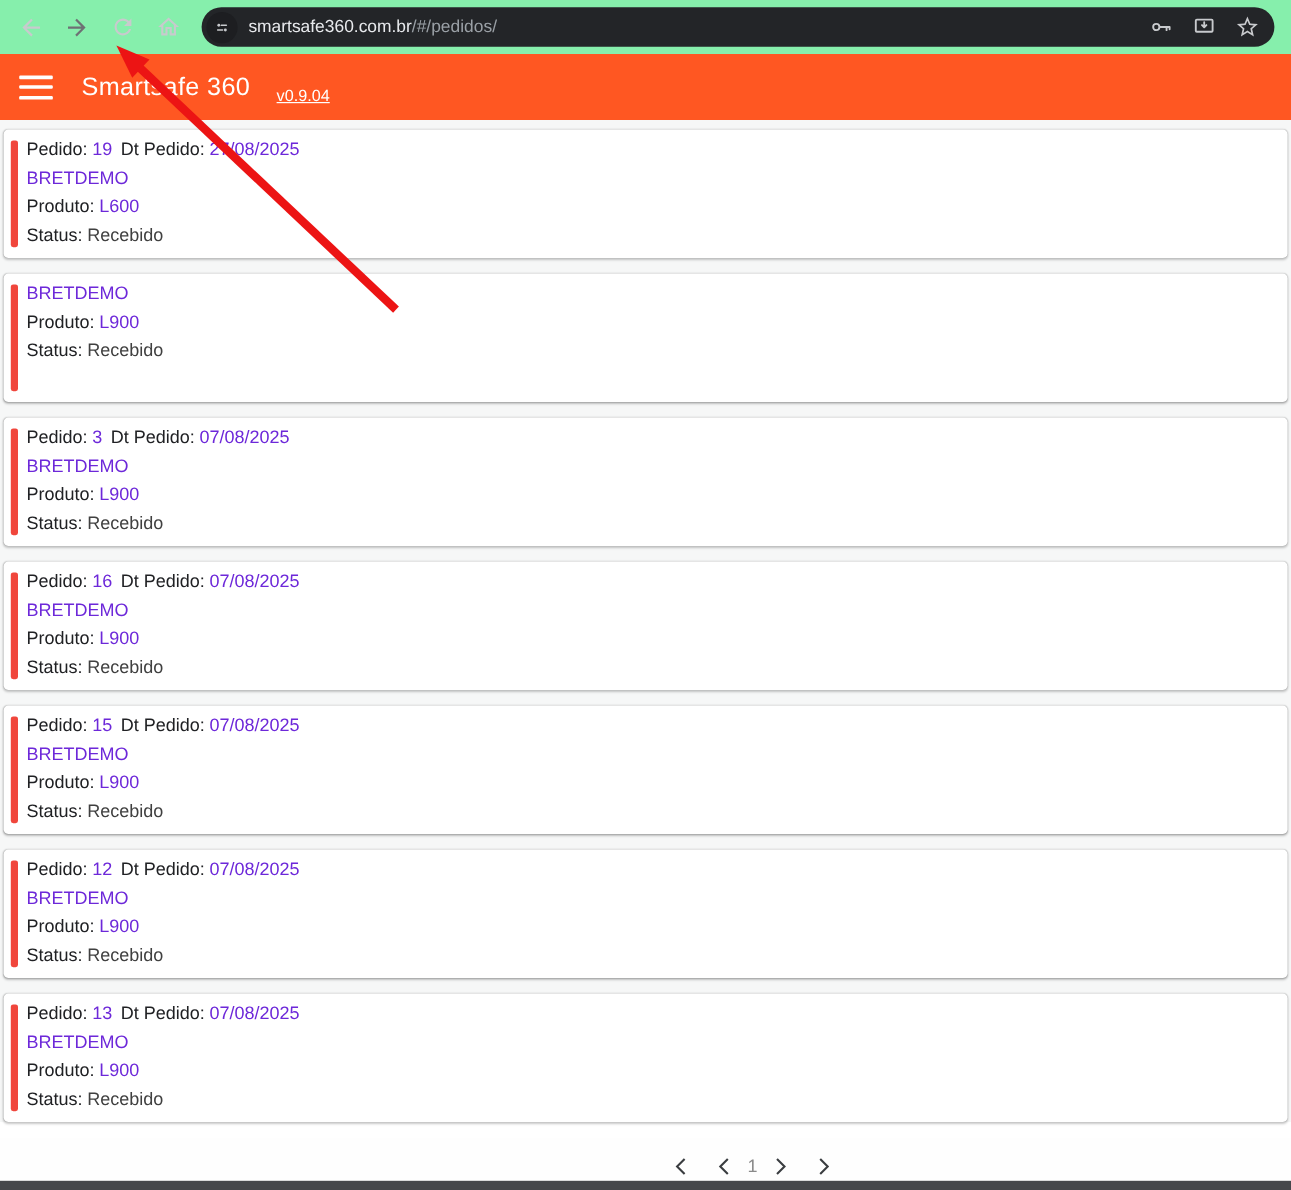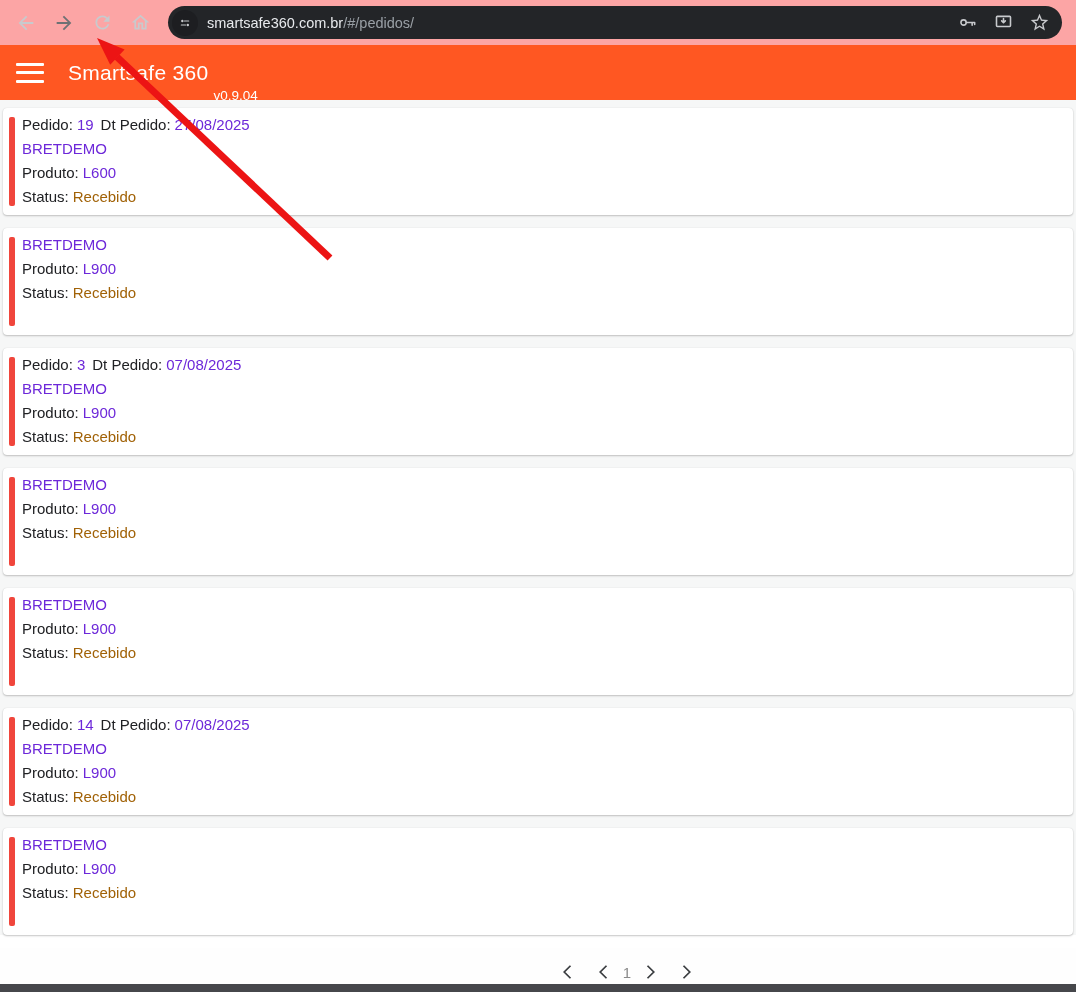--- a/index.html
+++ b/index.html
@@ -4,21 +4,21 @@
 <style>
   * { margin:0; padding:0; box-sizing:border-box; }
   html,body { width:1076px; height:992px; overflow:hidden; }
   body {
     font-family:"Liberation Sans","DejaVu Sans",sans-serif;
     background:#ffffff; position:relative;
   }
 
   
   .toolbar {
-    height:45px; background:#fca5a5;
+    height:45px; background:#86efac;
     display:flex; align-items:center; padding:0 10px; gap:6px;
   }
   .tb-btn {
     width:32px; height:32px; border-radius:50%;
     display:flex; align-items:center; justify-content:center; flex:0 0 auto;
   }
   .tb-btn svg { display:block; }
   .icon-main { fill:#c8cacd; }
   .icon-dim  { fill:#6e7174; }
   .icon-stroke { stroke:#c8cacd; fill:none; stroke-width:1.8; stroke-linecap:round; stroke-linejoin:round; }
@@ -39,39 +39,39 @@
 
   
   .app-header {
     height:55px; background:#ff5722;
     display:flex; align-items:center; padding:0 16px;
   }
   .hamburger { width:28px; height:20px; display:flex; flex-direction:column; justify-content:space-between; cursor:pointer; }
   .hamburger span { display:block; height:3px; background:#fff; border-radius:1px; }
   .app-title-wrap { display:flex; align-items:baseline; margin-left:24px; color:#fff; }
   .app-title { font-size:21px; font-weight:500; letter-spacing:.3px; }
-  .app-version { font-size:13.5px; margin-left:5px; position:relative; top:20px; }
+  .app-version { font-size:13.5px; margin-left:22px; position:relative; top:5px;text-decoration:underline; }
 
   
   .order-list { background:#f6f7f7; padding:8px 0 0 0; }
   .card {
     position:relative; margin:0 3px 13px 3px; height:107px;
     background:#fff; border-radius:4px;
     box-shadow:0 1px 2px rgba(0,0,0,.22), 0 0 1px rgba(0,0,0,.14);
     padding:5px 16px 6px 19px; overflow:hidden;
   }
   .accent-bar {
     position:absolute; left:6px; top:9px; bottom:9px; width:6px;
     background:#f0463c; border-radius:2px;
   }
   .row { font-size:15px; line-height:24px; color:#5f6368; }
   .lbl { font-weight:400; color:#202124; margin-right:4px; }
   .val { color:#6d28d9; }
   .val + .lbl { margin-left:7px; }
-  .status-val { color:#a16207;text-align:right; }
+  .status-val { color:#404040;text-align:right; }
 
   
   .pagination {
     height:48px; background:#fefefe;
     display:flex; align-items:center; justify-content:center;
     padding-left:178px; gap:0;
   }
   .pg-btn {
     width:30px; height:30px; display:flex; align-items:center; justify-content:center;
     cursor:pointer;
@@ -190,56 +190,65 @@
       <div class="row">
         <span class="lbl">Produto:</span><span class="val">L900</span>
       </div>
       <div class="row">
         <span class="lbl">Status:</span><span class="status-val">Recebido</span>
       </div>
     </article>
 
     <article class="card">
       <span class="accent-bar"></span>
-      <div class="row val">BRETDEMO</div>
-      <div class="row">
-        <span class="lbl">Produto:</span><span class="val">L900</span>
-      </div>
-      <div class="row">
-        <span class="lbl">Status:</span><span class="status-val">Recebido</span>
-      </div>
-    </article>
-
-    <article class="card">
-      <span class="accent-bar"></span>
-      <div class="row val">BRETDEMO</div>
-      <div class="row">
-        <span class="lbl">Produto:</span><span class="val">L900</span>
-      </div>
-      <div class="row">
-        <span class="lbl">Status:</span><span class="status-val">Recebido</span>
-      </div>
-    </article>
-
-    <article class="card">
-      <span class="accent-bar"></span>
-      <div class="row">
-        <span class="lbl">Pedido:</span><span class="val">14</span><span class="lbl">Dt Pedido:</span><span class="val">07/08/2025</span>
-      </div>
-      <div class="row val">BRETDEMO</div>
-      <div class="row">
-        <span class="lbl">Produto:</span><span class="val">L900</span>
-      </div>
-      <div class="row">
-        <span class="lbl">Status:</span><span class="status-val">Recebido</span>
-      </div>
-    </article>
-
-    <article class="card">
-      <span class="accent-bar"></span>
+      <div class="row">
+        <span class="lbl">Pedido:</span><span class="val">16</span><span class="lbl">Dt Pedido:</span><span class="val">07/08/2025</span>
+      </div>
+      <div class="row val">BRETDEMO</div>
+      <div class="row">
+        <span class="lbl">Produto:</span><span class="val">L900</span>
+      </div>
+      <div class="row">
+        <span class="lbl">Status:</span><span class="status-val">Recebido</span>
+      </div>
+    </article>
+
+    <article class="card">
+      <span class="accent-bar"></span>
+      <div class="row">
+        <span class="lbl">Pedido:</span><span class="val">15</span><span class="lbl">Dt Pedido:</span><span class="val">07/08/2025</span>
+      </div>
+      <div class="row val">BRETDEMO</div>
+      <div class="row">
+        <span class="lbl">Produto:</span><span class="val">L900</span>
+      </div>
+      <div class="row">
+        <span class="lbl">Status:</span><span class="status-val">Recebido</span>
+      </div>
+    </article>
+
+    <article class="card">
+      <span class="accent-bar"></span>
+      <div class="row">
+        <span class="lbl">Pedido:</span><span class="val">12</span><span class="lbl">Dt Pedido:</span><span class="val">07/08/2025</span>
+      </div>
+      <div class="row val">BRETDEMO</div>
+      <div class="row">
+        <span class="lbl">Produto:</span><span class="val">L900</span>
+      </div>
+      <div class="row">
+        <span class="lbl">Status:</span><span class="status-val">Recebido</span>
+      </div>
+    </article>
+
+    <article class="card">
+      <span class="accent-bar"></span>
+      <div class="row">
+        <span class="lbl">Pedido:</span><span class="val">13</span><span class="lbl">Dt Pedido:</span><span class="val">07/08/2025</span>
+      </div>
       <div class="row val">BRETDEMO</div>
       <div class="row">
         <span class="lbl">Produto:</span><span class="val">L900</span>
       </div>
       <div class="row">
         <span class="lbl">Status:</span><span class="status-val">Recebido</span>
       </div>
     </article>
   </main>
 

